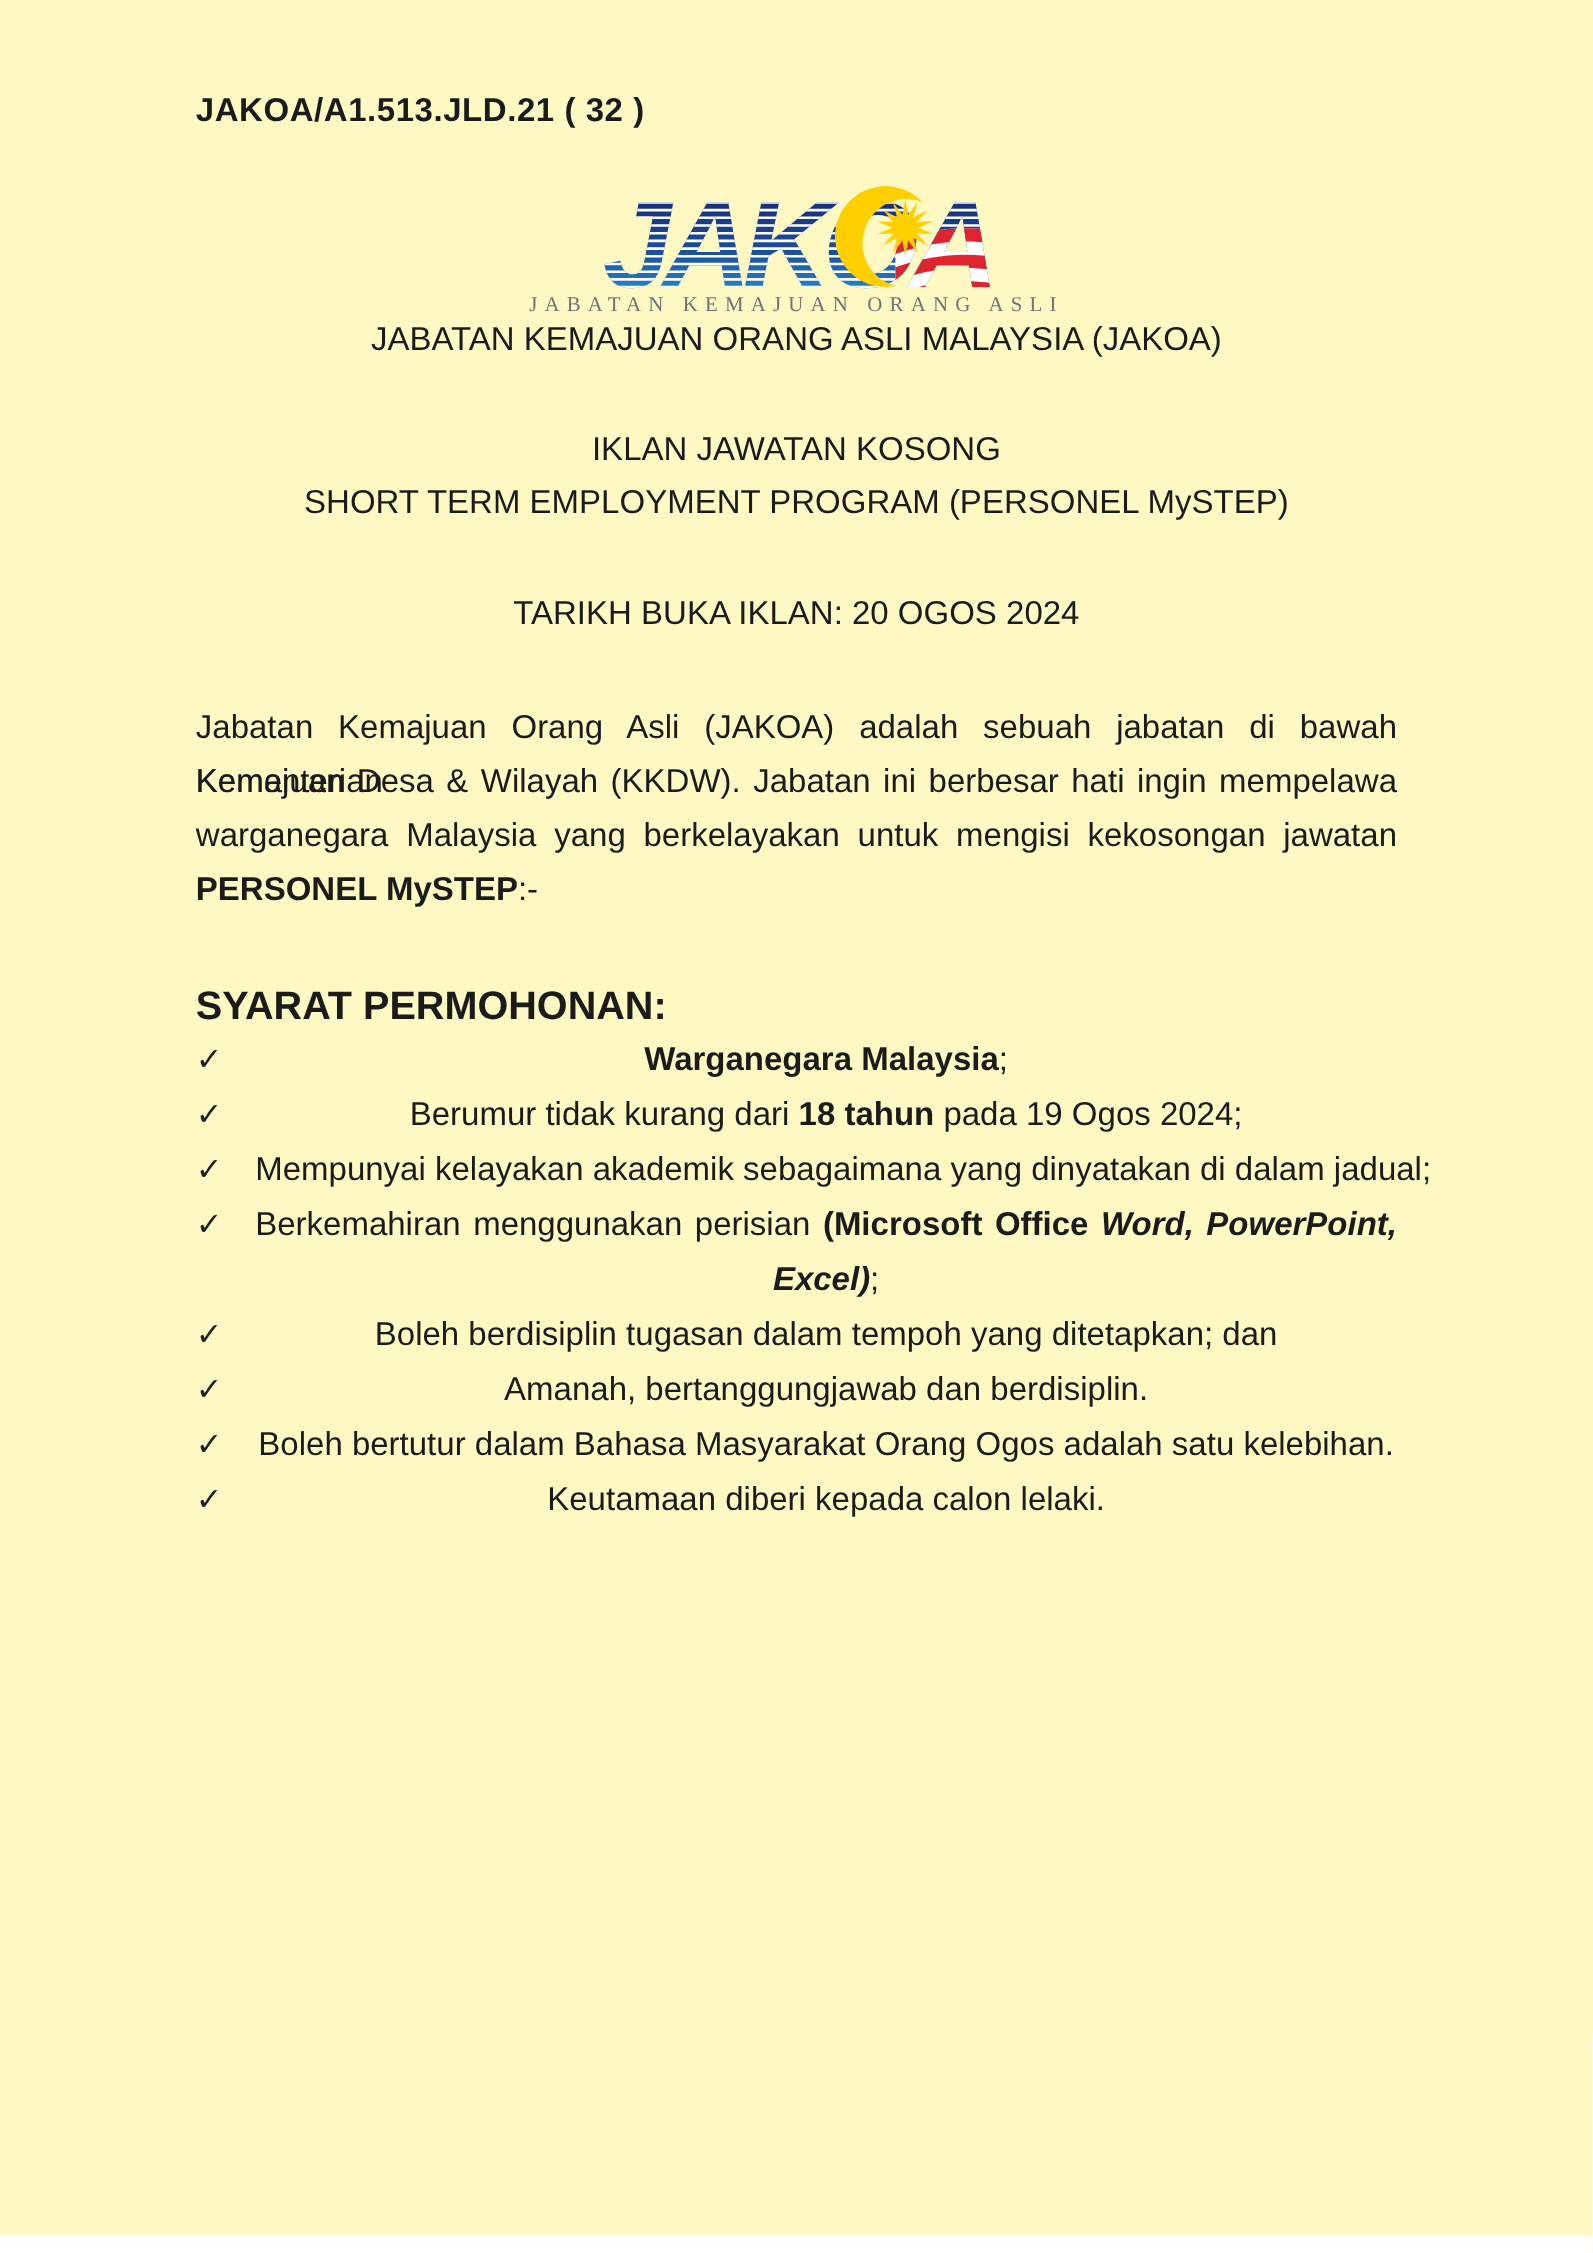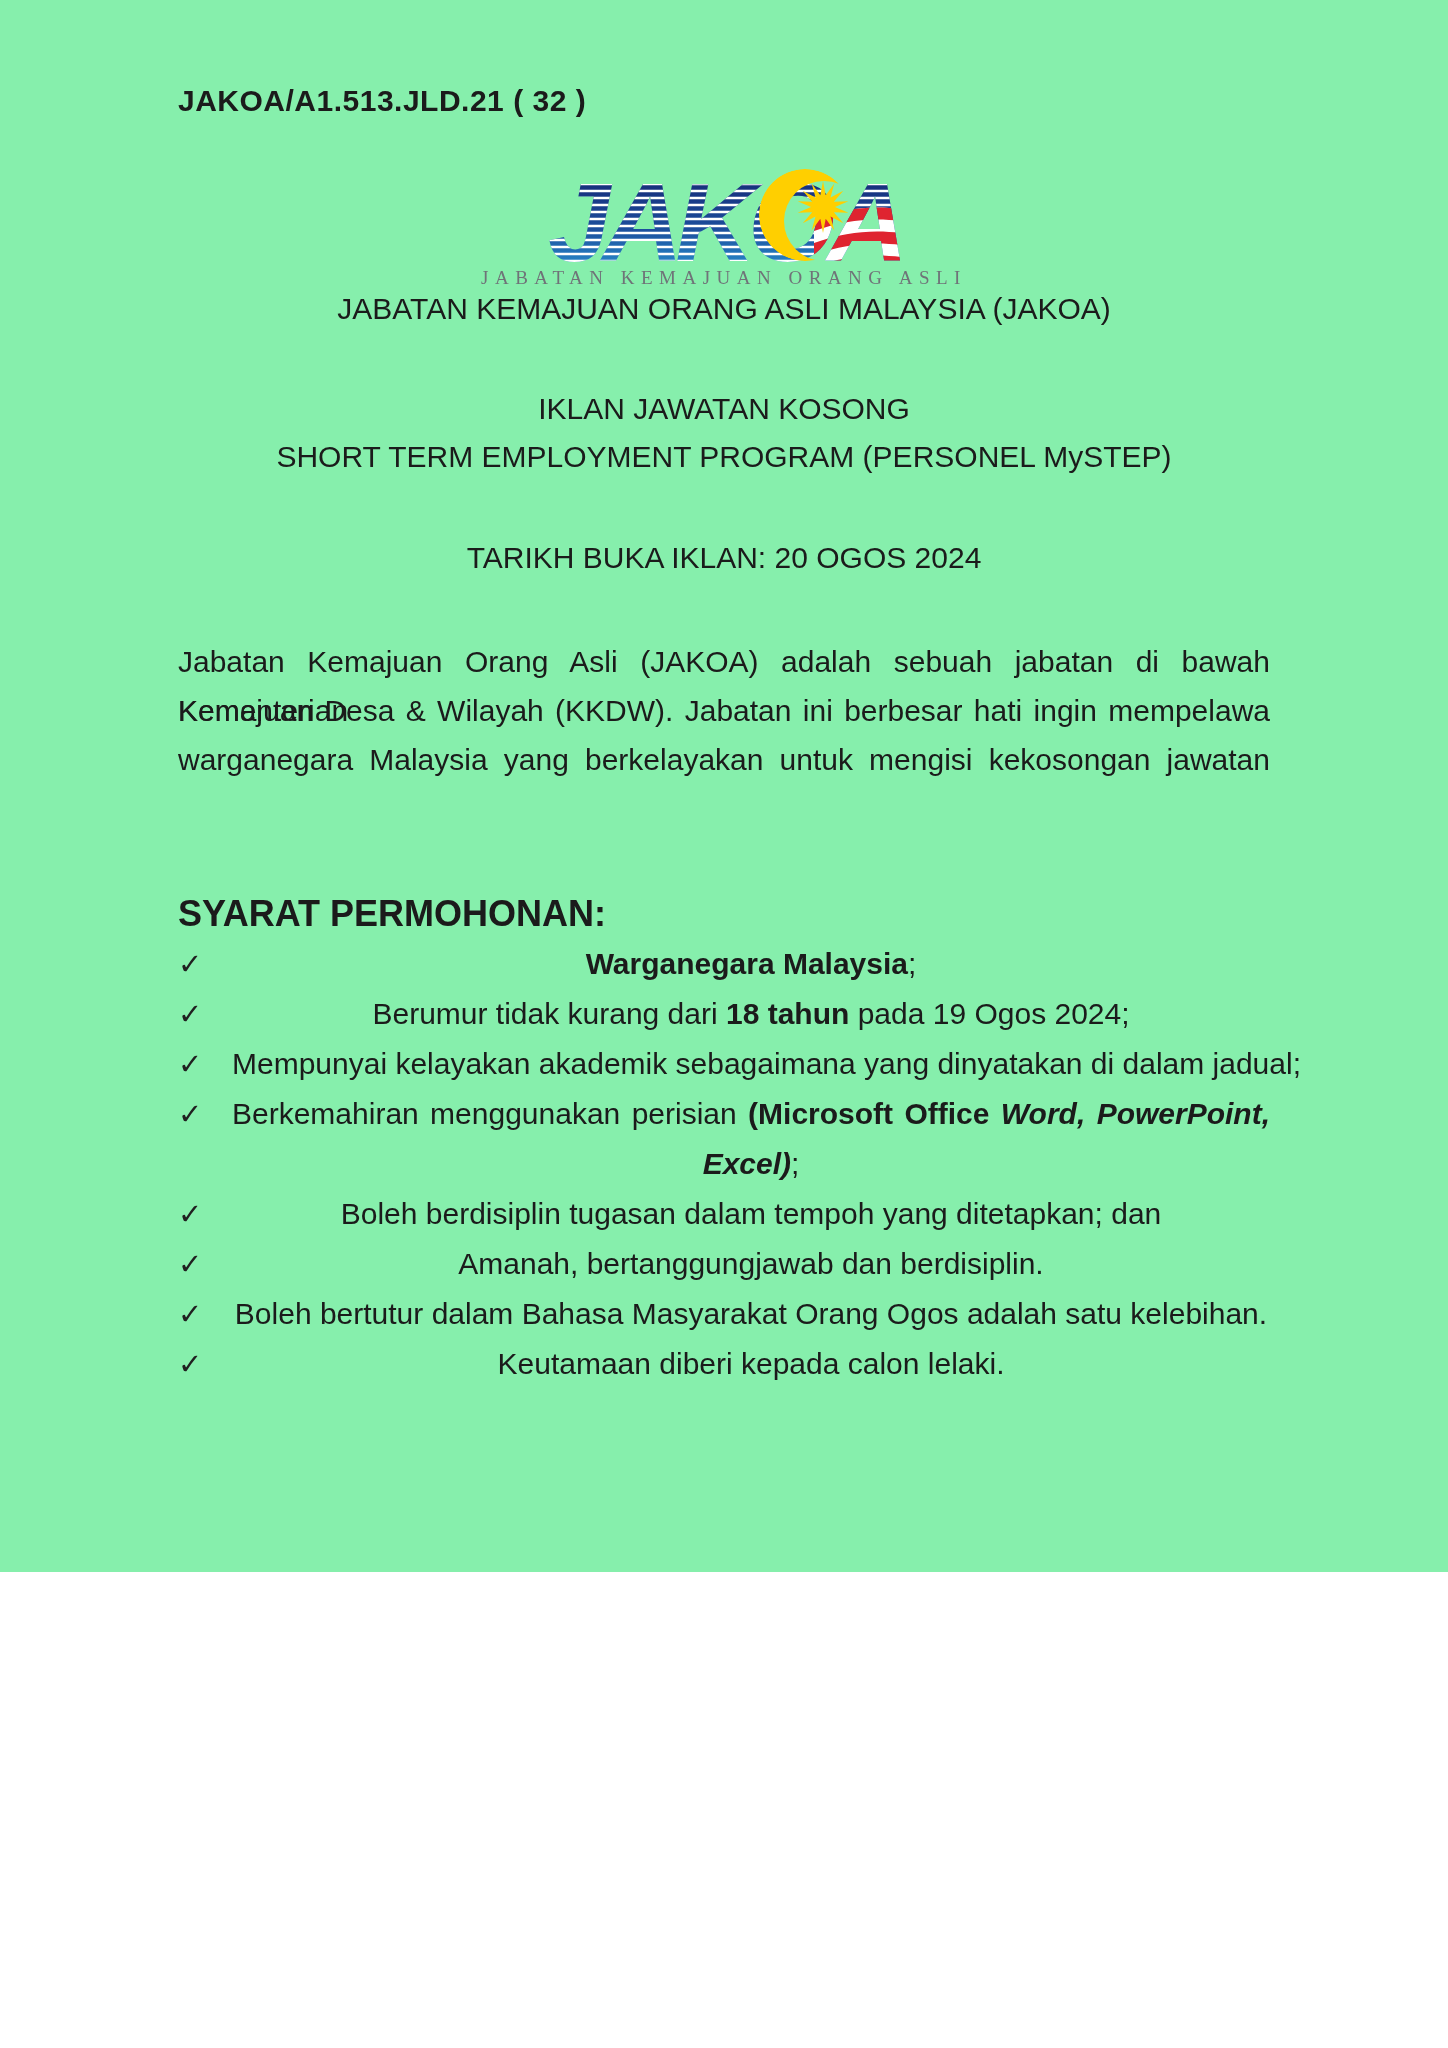--- a/index.html
+++ b/index.html
@@ -1,20 +1,20 @@
 <!DOCTYPE html>
 <html><head>
 <meta charset="utf-8">
 <style>
   html, body { margin: 0; padding: 0; background: #ffffff; }
   .page {
     position: relative;
     width: 1448px;
-    height: 1572px;
-    background: #86efac;
+    height: 2032px;
+    background: #fef9c3;
     font-family: "Liberation Sans", sans-serif;
     color: #1b1b1b;
     overflow: hidden;
   }
   .ref {
     position: absolute;
     left: 178px;
     top: 83px;
     font-size: 30px;
     font-weight: bold;
@@ -149,20 +149,21 @@
 
   <div class="center-line dept-title">JABATAN KEMAJUAN ORANG ASLI MALAYSIA (JAKOA)</div>
   <div class="center-line ad-title">IKLAN JAWATAN KOSONG</div>
   <div class="center-line program-title">SHORT TERM EMPLOYMENT PROGRAM (PERSONEL MySTEP)</div>
   <div class="center-line open-date">TARIKH BUKA IKLAN: 20 OGOS 2024</div>
 
   <div class="intro">
     <div class="iline just">Jabatan Kemajuan Orang Asli (JAKOA) adalah sebuah jabatan di bawah Kementerian</div>
     <div class="iline just">Kemajuan Desa &amp; Wilayah (KKDW). Jabatan ini berbesar hati ingin mempelawa</div>
     <div class="iline just">warganegara Malaysia yang berkelayakan untuk mengisi kekosongan jawatan</div>
+    <div class="iline"><span class="b">PERSONEL MySTEP</span><span>:-</span></div>
   </div>
 
   <div class="syarat">SYARAT PERMOHONAN:</div>
 
   <div class="checklist">
 
     <div class="req-row">
       <span class="check">✓</span>
       <div class="itext">
           <div class="l"><span class="b">Warganegara Malaysia</span><span>;</span></div>

